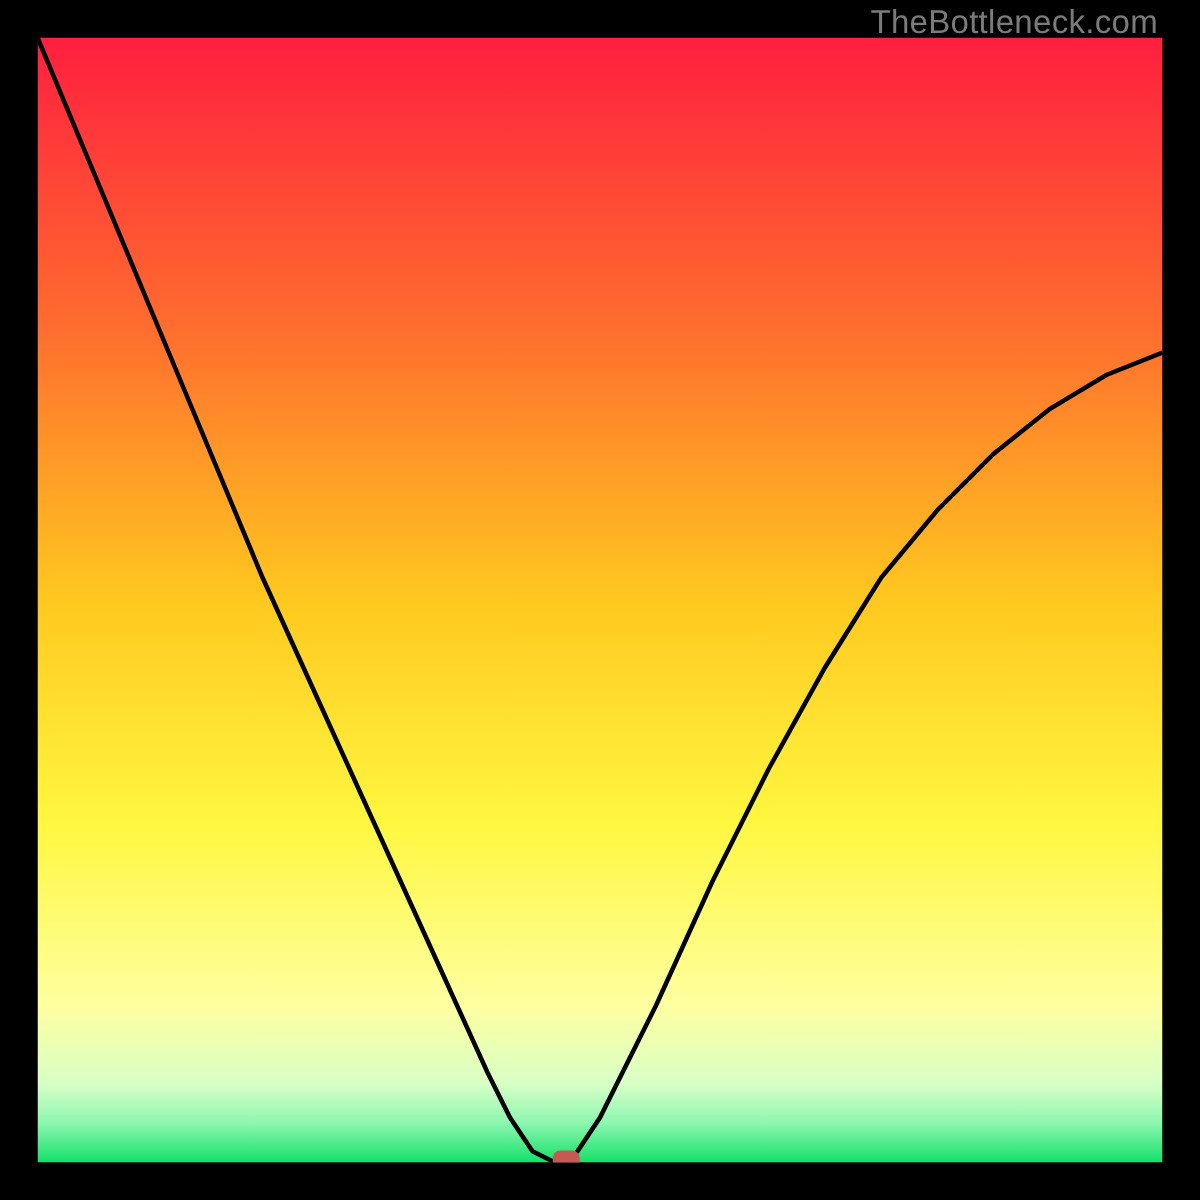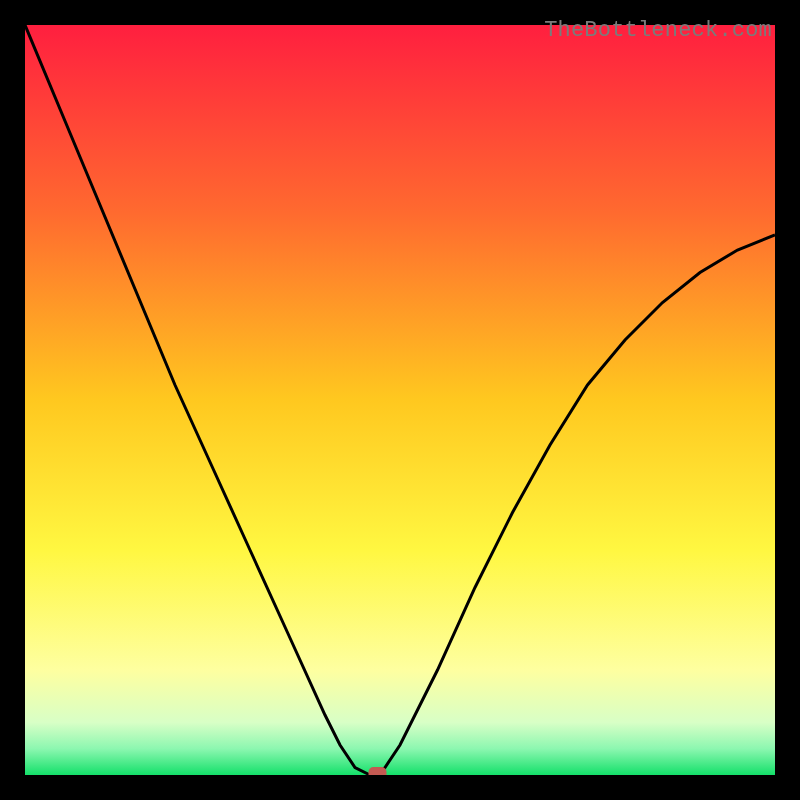--- a/index.html
+++ b/index.html
@@ -23,24 +23,23 @@
     left: 0;
     top: 0;
     width: 750px;
     height: 750px;
   }
   .watermark {
     position: absolute;
     top: 2px;
     right: 28px;
     color: #7b7b7b;
-    font-family: Liberation Mono, monospace;
+    font-family: Liberation Sans, sans-serif;
     font-size: 22px;
     letter-spacing: 0.2px;
-    margin-top: 16px;
   }
 </style>
 </head>
 <body>
 
 <div class="frame">
   <svg class="plot-area" viewBox="0 0 750 750" preserveAspectRatio="none">
     <defs>
       <linearGradient id="bg-grad" x1="0" y1="0" x2="0" y2="1">
 

